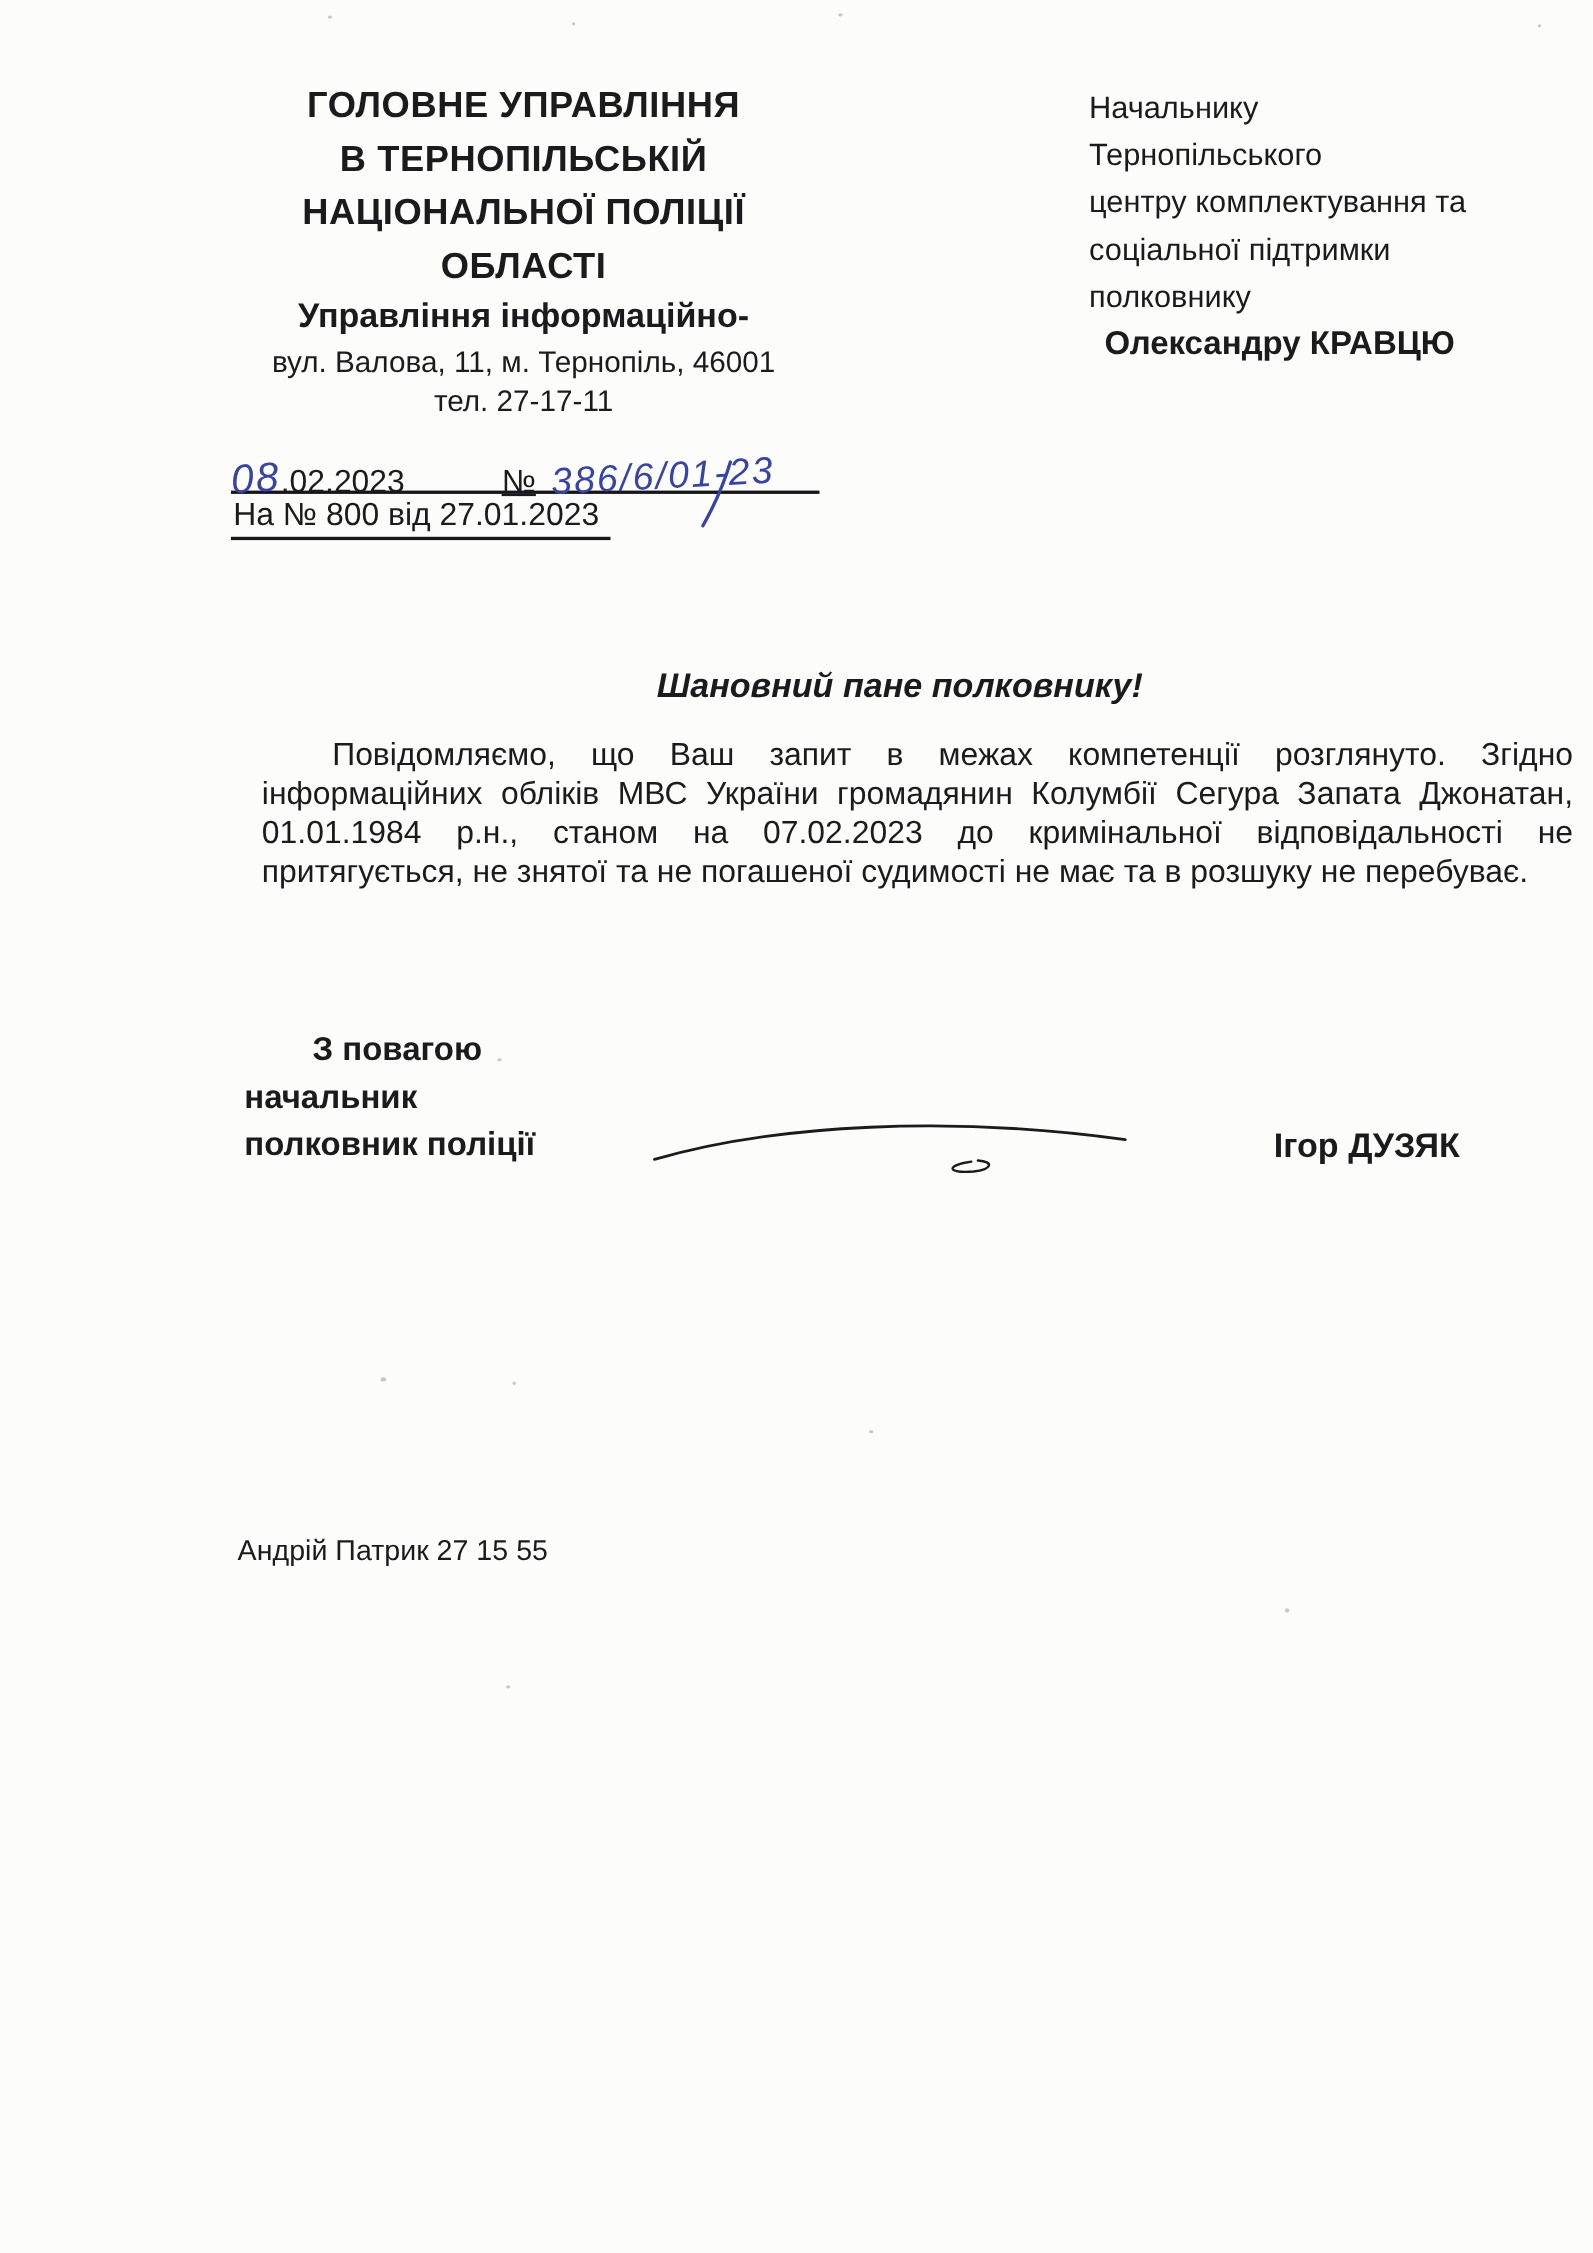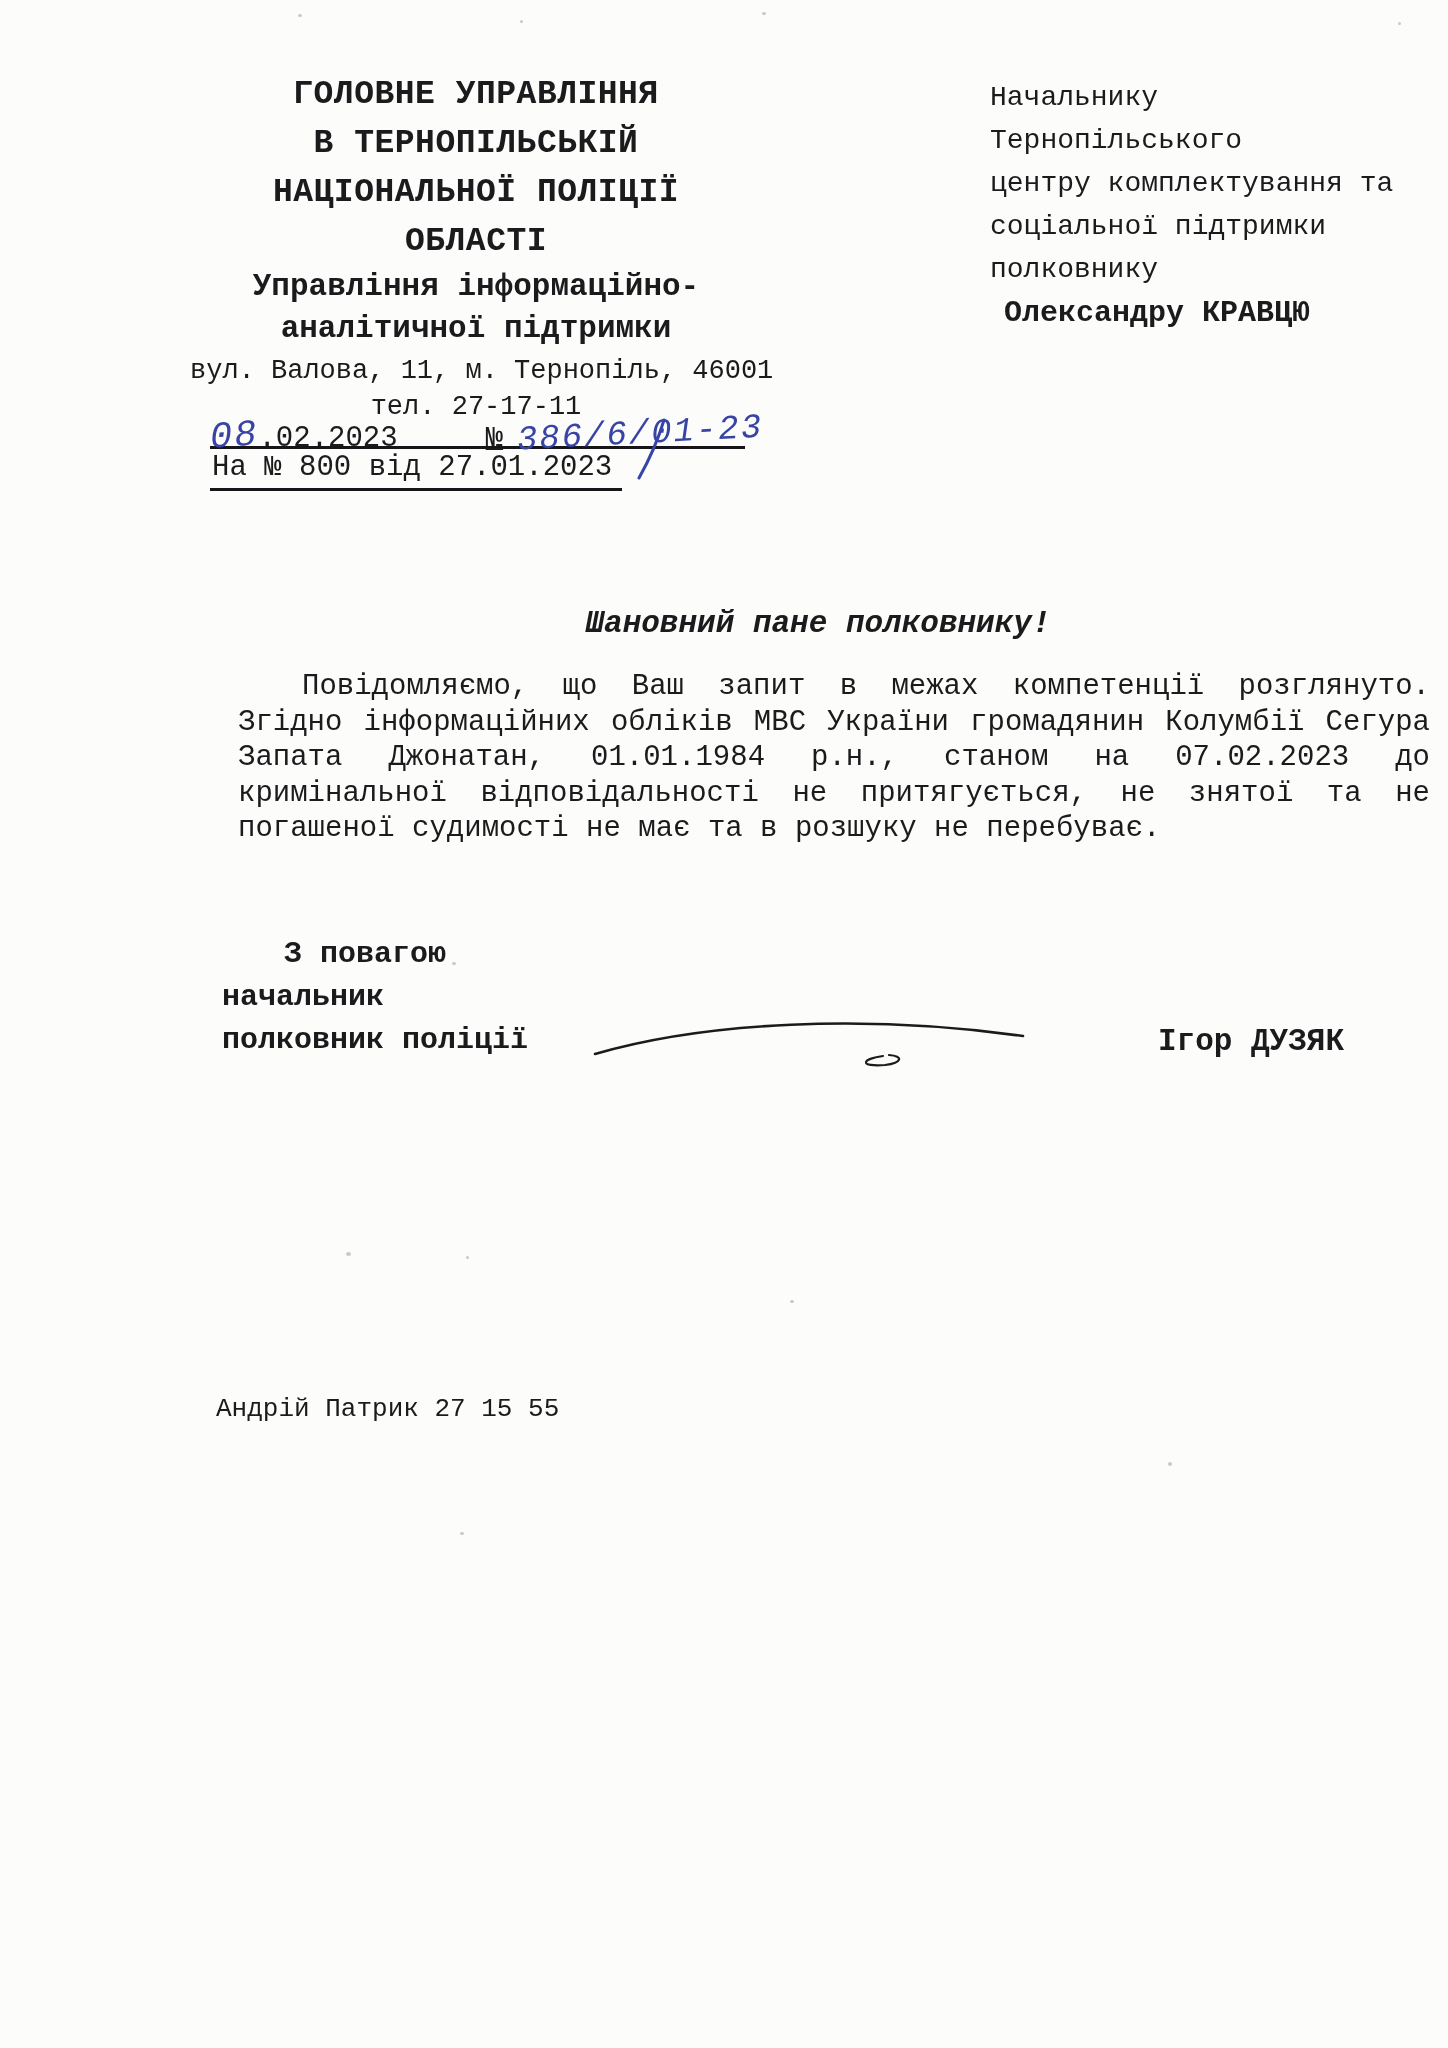--- a/index.html
+++ b/index.html
@@ -5,21 +5,21 @@
   html, body {
     margin: 0;
     padding: 0;
     background: #ffffff;
   }
   #page {
     position: relative;
     width: 1448px;
     height: 2048px;
     background: #fcfcfa;
-    font-family: Liberation Mono, monospace;
+    font-family: Liberation Sans, sans-serif;
     color: #1b1b1d;
     overflow: hidden;
   }
 
   
   .sender-block {
     position: absolute;
     left: 190px;
     top: 70px;
     width: 572px;
@@ -188,21 +188,20 @@
 <body>
 
 <div id="page">
 
   <div class="sender-block">
     <div class="org-line">ГОЛОВНЕ УПРАВЛІННЯ</div>
     <div class="org-line">В ТЕРНОПІЛЬСЬКІЙ</div>
     <div class="org-line">НАЦІОНАЛЬНОЇ ПОЛІЦІЇ</div>
     <div class="org-line">ОБЛАСТІ</div>
     <div class="dept-line">Управління інформаційно-</div>
-    <div class="dept-line">аналітичної підтримки</div>
     <div class="address-line">вул. Валова, 11, м. Тернопіль, 46001</div>
     <div class="phone-line">тел. 27-17-11</div>
   </div>
 
   <div class="dateline">
     <span class="hand hand-date">08</span>
       <span class="printed-date">.02.2023</span>
     <span class="num-label">№</span>
     <span class="hand hand-number">386/6/01-23</span>
   </div>

